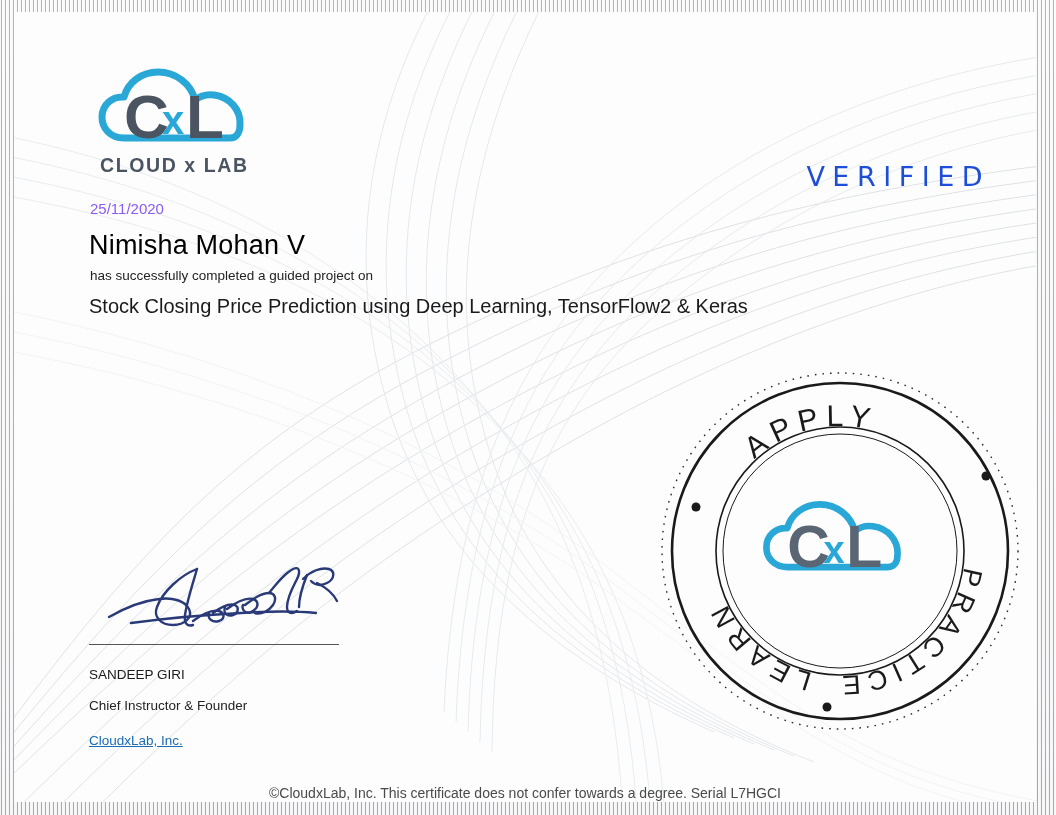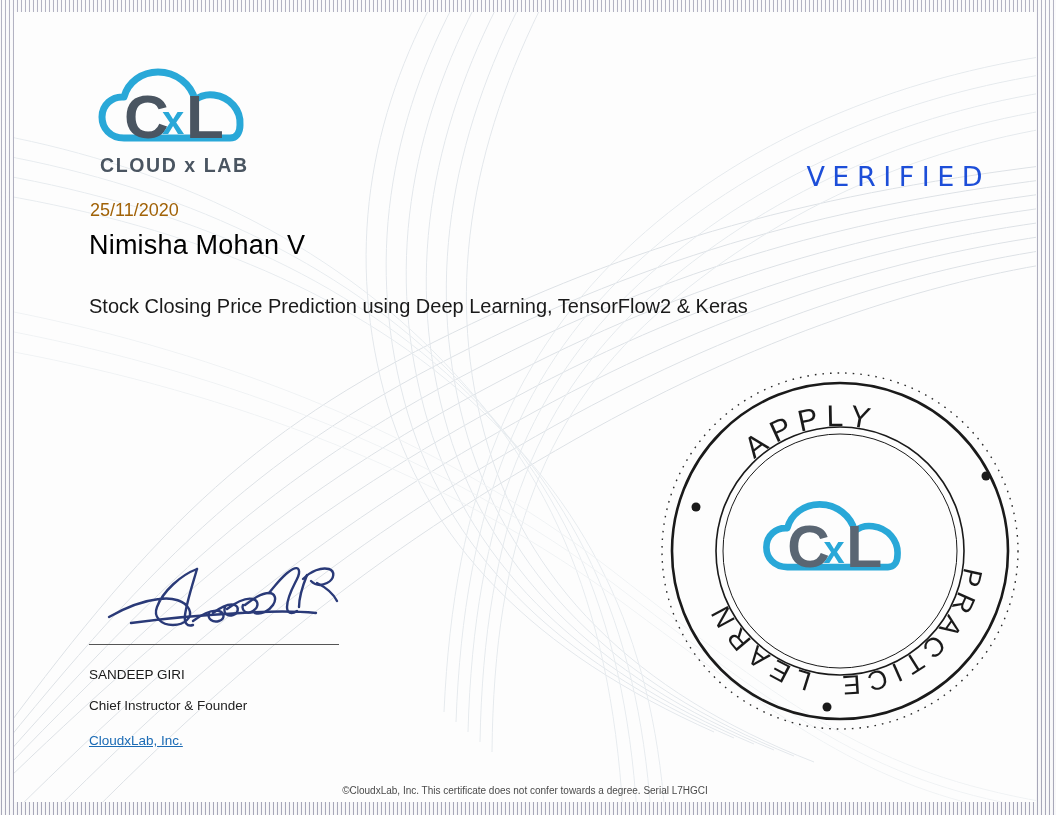--- a/index.html
+++ b/index.html
@@ -54,22 +54,22 @@
     position: absolute;
     left: 76px;
     top: 48px;
     width: 190px;
     height: 130px;
   }
   .date {
     position: absolute;
     left: 76px;
     top: 188px;
-    font-size: 18px;
-    color: #a16207;
+    font-size: 15px;
+    color: #8b5cf6;
     text-align: right;
   }
   .recipient {
     position: absolute;
     left: 75px;
     top: 218px;
     font-size: 27px;
     color: #000000;
     letter-spacing: .2px;
   }
@@ -136,21 +136,21 @@
     margin-top: 20px;
     text-decoration: underline;
     cursor: pointer;
   }
   .footer {
     position: absolute;
     left: 0;
     right: 0;
     top: 773px;
     text-align: center;
-    font-size: 10px;
+    font-size: 14px;
     color: #4a4a4a;
   }
   .seal {
     position: absolute;
     right: 5px;
     top: 348px;
     width: 382px;
     height: 382px;
   }
 </style>
@@ -213,20 +213,21 @@
           <text x="96" y="78" font-family="'Liberation Sans',sans-serif" font-size="62" font-weight="bold" fill="#4a5561">L</text>
 
           <text x="10" y="112" font-family="'Liberation Sans',sans-serif" font-size="19.5" font-weight="bold" letter-spacing="1.6" fill="#4a5561">CLOUD x LAB</text>
         </svg>
       </div>
 
       <div class="date">25/11/2020</div>
 
       <div class="recipient">Nimisha Mohan V</div>
 
+      <div class="subline">has successfully completed a guided project on</div>
 
       <div class="project">Stock Closing Price Prediction using Deep Learning, TensorFlow2 &amp; Keras</div>
 
       <div class="verified">
         <span>VERIFIED</span>
       </div>
 
       <div class="sigwrap">
         <svg class="sig-img" viewBox="0 0 250 85">
           <g fill="none" stroke="#2a3a78" stroke-width="2.4" stroke-linecap="round">

